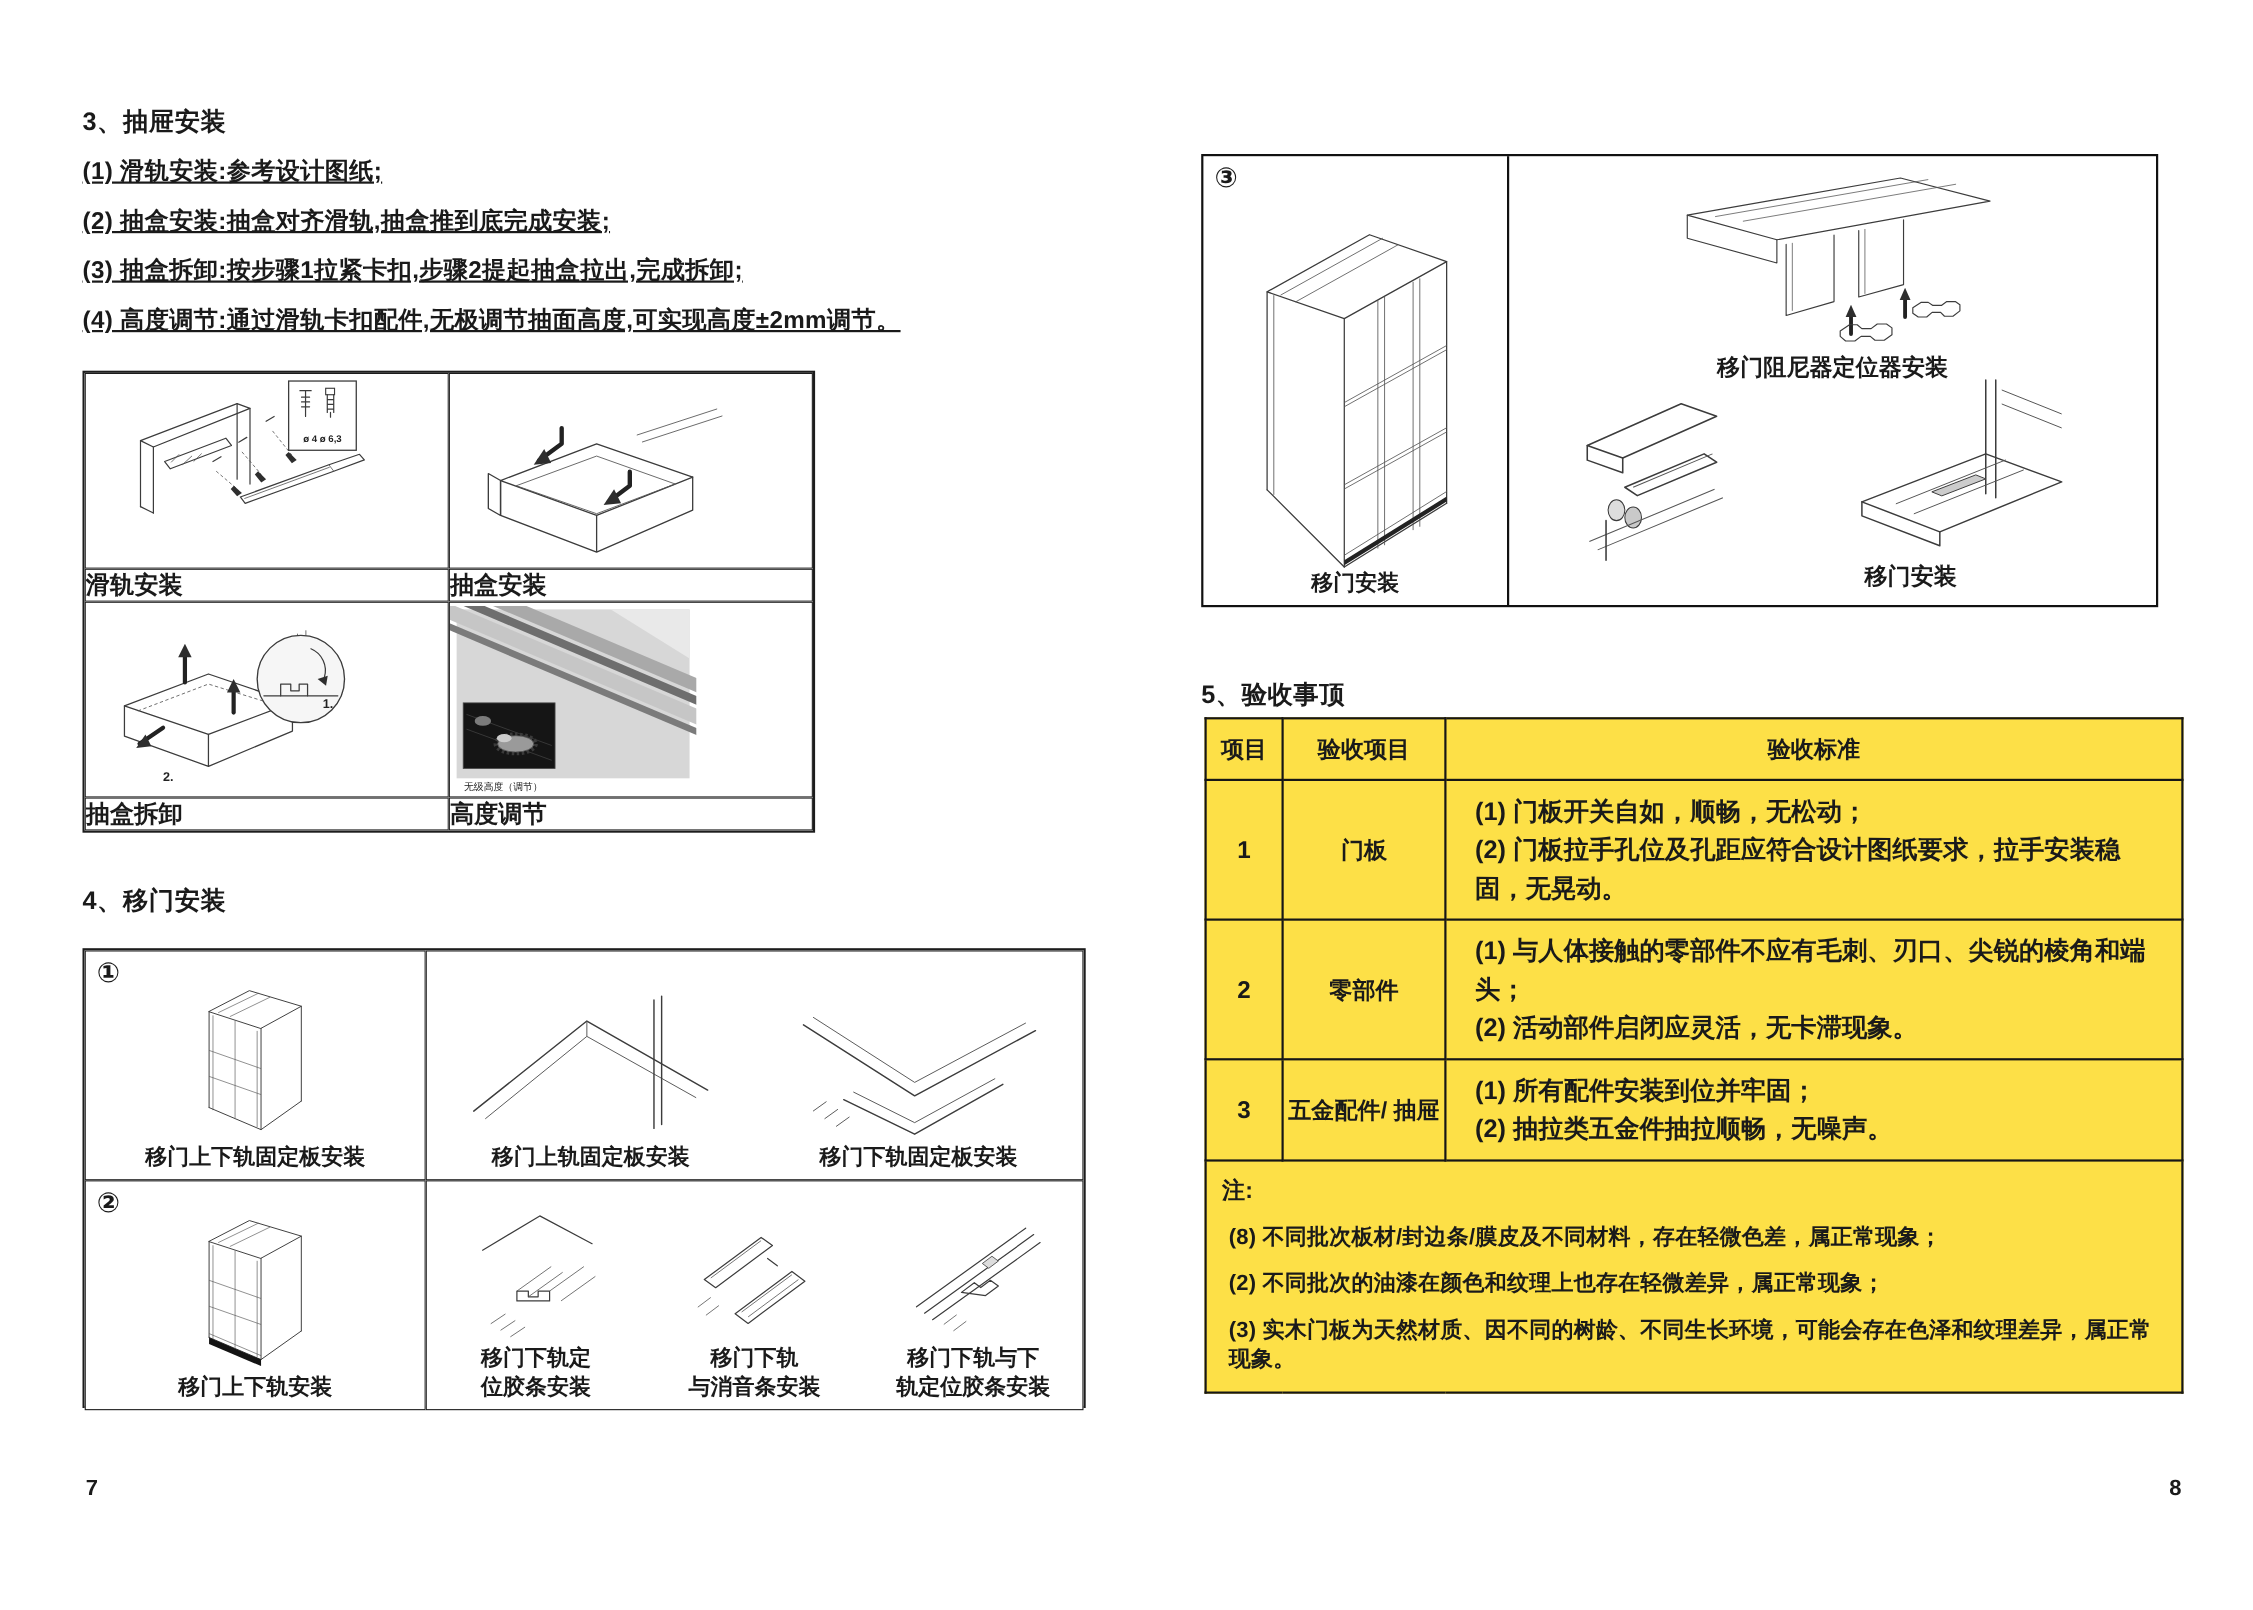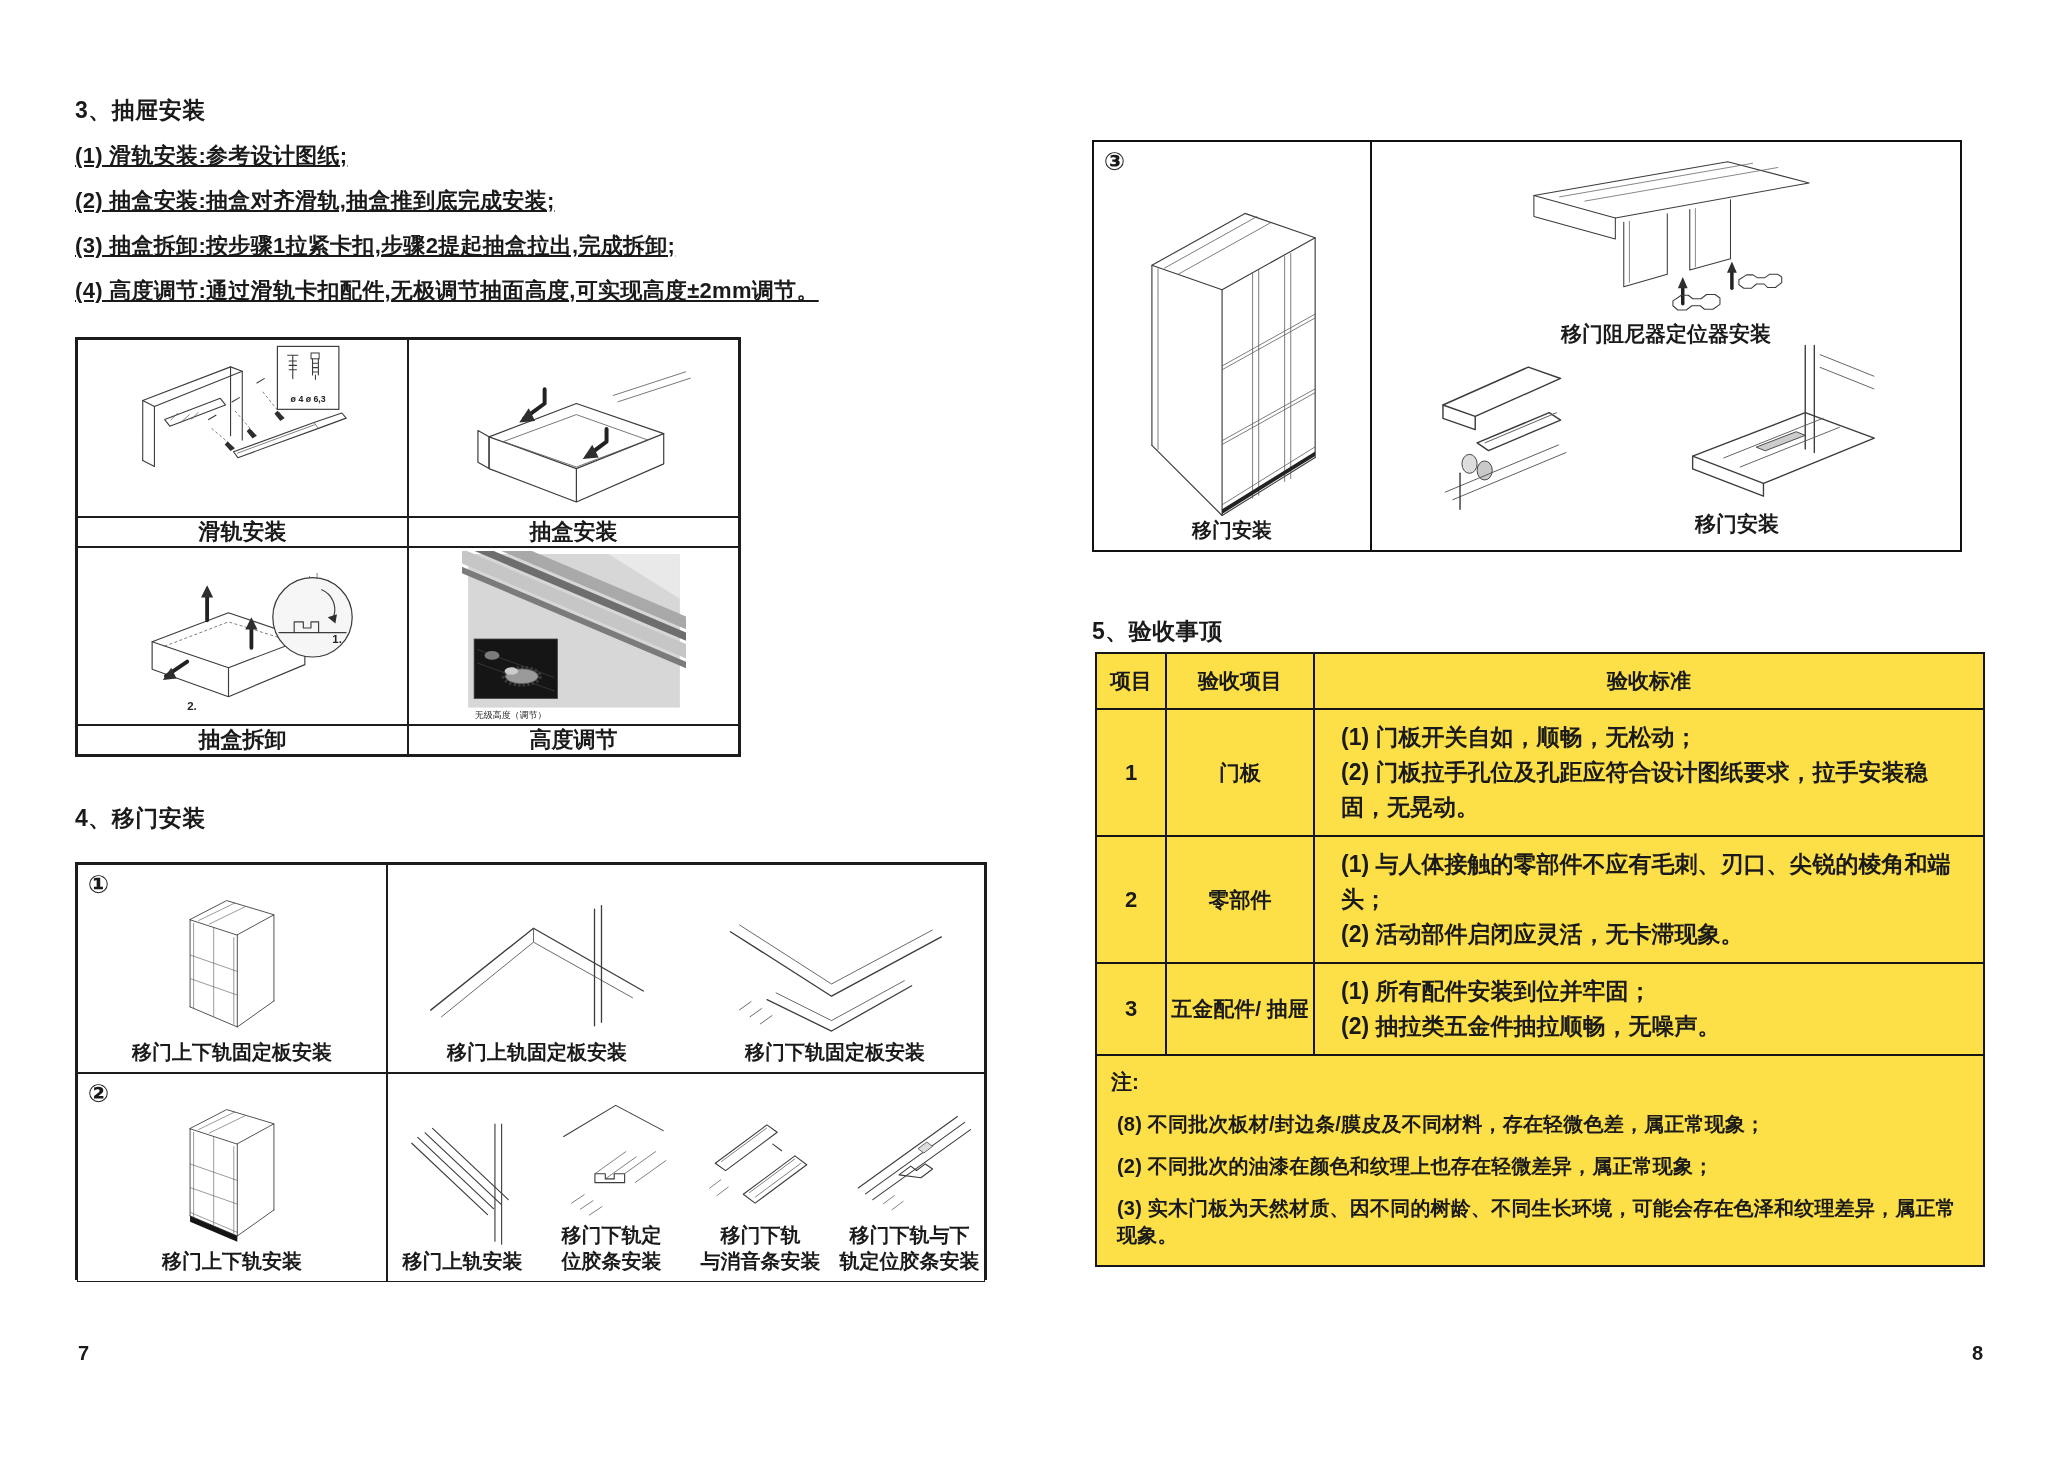--- a/index.html
+++ b/index.html
@@ -12,21 +12,21 @@
   #sec4-title { left:75px; top:803px; }
   #sec5-title { left:1092px; top:616px; }
 
   .steps { position:absolute; left:75px; top:133px;text-decoration:underline; }
   .step  { font-size:22px; font-weight:600; height:45px; line-height:45px; letter-spacing:.3px; }
 
   
   .tbl1 { position:absolute; left:75px; top:337px; width:666px; height:420px;
           border:2px solid #1c1c1c; display:grid;
           grid-template-columns:1fr 1fr; grid-template-rows:178px 30px 178px 30px; }
-  .t1cell { border:1px solid #1c1c1c; display:flex; align-items:center; justify-content:center;
+  .t1cell { border:1px solid #1c1c1c; display:flex; align-items:center; justify-content:flex-start;
             position:relative; overflow:hidden; background:#fff; }
   .t1cap  { font-size:22px; font-weight:700; }
 
   
   .tbl2 { position:absolute; left:75px; top:862px; width:912px; height:418px;
           border:2px solid #1c1c1c; display:grid;
           grid-template-columns:310px 1fr; grid-template-rows:209px 209px; }
   .t2cell { border:1px solid #1c1c1c; position:relative; background:#fff;
             display:flex; align-items:stretch; overflow:hidden; }
   .t2left { flex-direction:column; align-items:center; justify-content:flex-end; }
@@ -244,32 +244,20 @@
         <path d="M34,206 L114,240 L114,250 L34,216 Z" fill="#141414"></path>
         <path class="thin" d="M34,200 L114,234"></path>
       </svg>
       <div class="fig-cap">移门上下轨安装</div>
     </div>
 
     <div class="t2cell">
       <div class="figrow">
         <div class="fig-col">
           <svg viewBox="0 0 150 175" width="112" height="130">
-            <g class="ln" stroke-width="1.3">
-              <path d="M6,34 L108,130"></path>
-                <path d="M14,26 L116,122"></path>
-              <path d="M24,20 L126,116"></path>
-                <path d="M34,14 L136,110"></path>
-            </g>
-            <path class="ln" d="M118,8 V166 M127,8 V170" stroke-width="1.6"></path>
-          </svg>
-          <div class="fig-cap">移门上轨安装</div>
-        </div>
-        <div class="fig-col">
-          <svg viewBox="0 0 150 175" width="112" height="130">
             <path class="ln" d="M10,60 L80,18 L144,52"></path>
             <path class="ln" d="M52,122 v-12 h14 v7 h12 v-7 h14 v12 z" stroke-width="1.3"></path>
             <path class="thin" d="M52,110 l42,-30 M66,117 l42,-30 M92,110 l42,-30 M106,122 l42,-30"></path>
             <path class="thin" d="M20,150 l18,-12 M32,158 l18,-12 M44,166 l18,-12"></path>
           </svg>
           <div class="fig-cap">移门下轨定
 位胶条安装</div>
         </div>
         <div class="fig-col">
           <svg viewBox="0 0 160 175" width="118" height="130">

